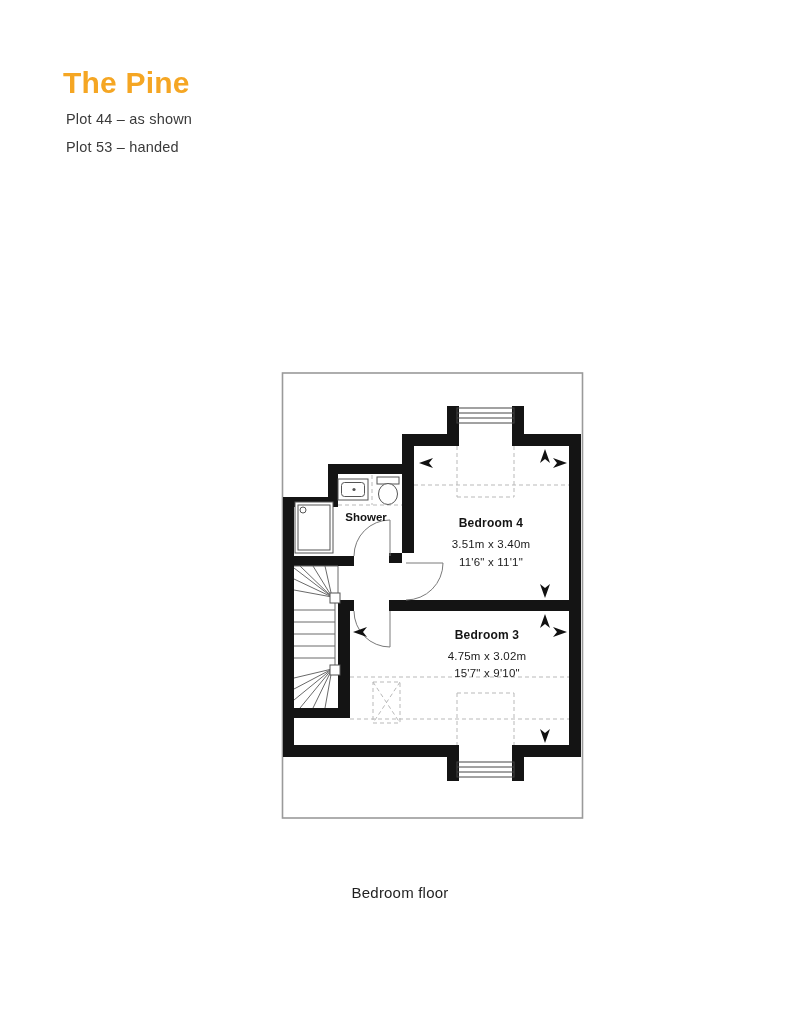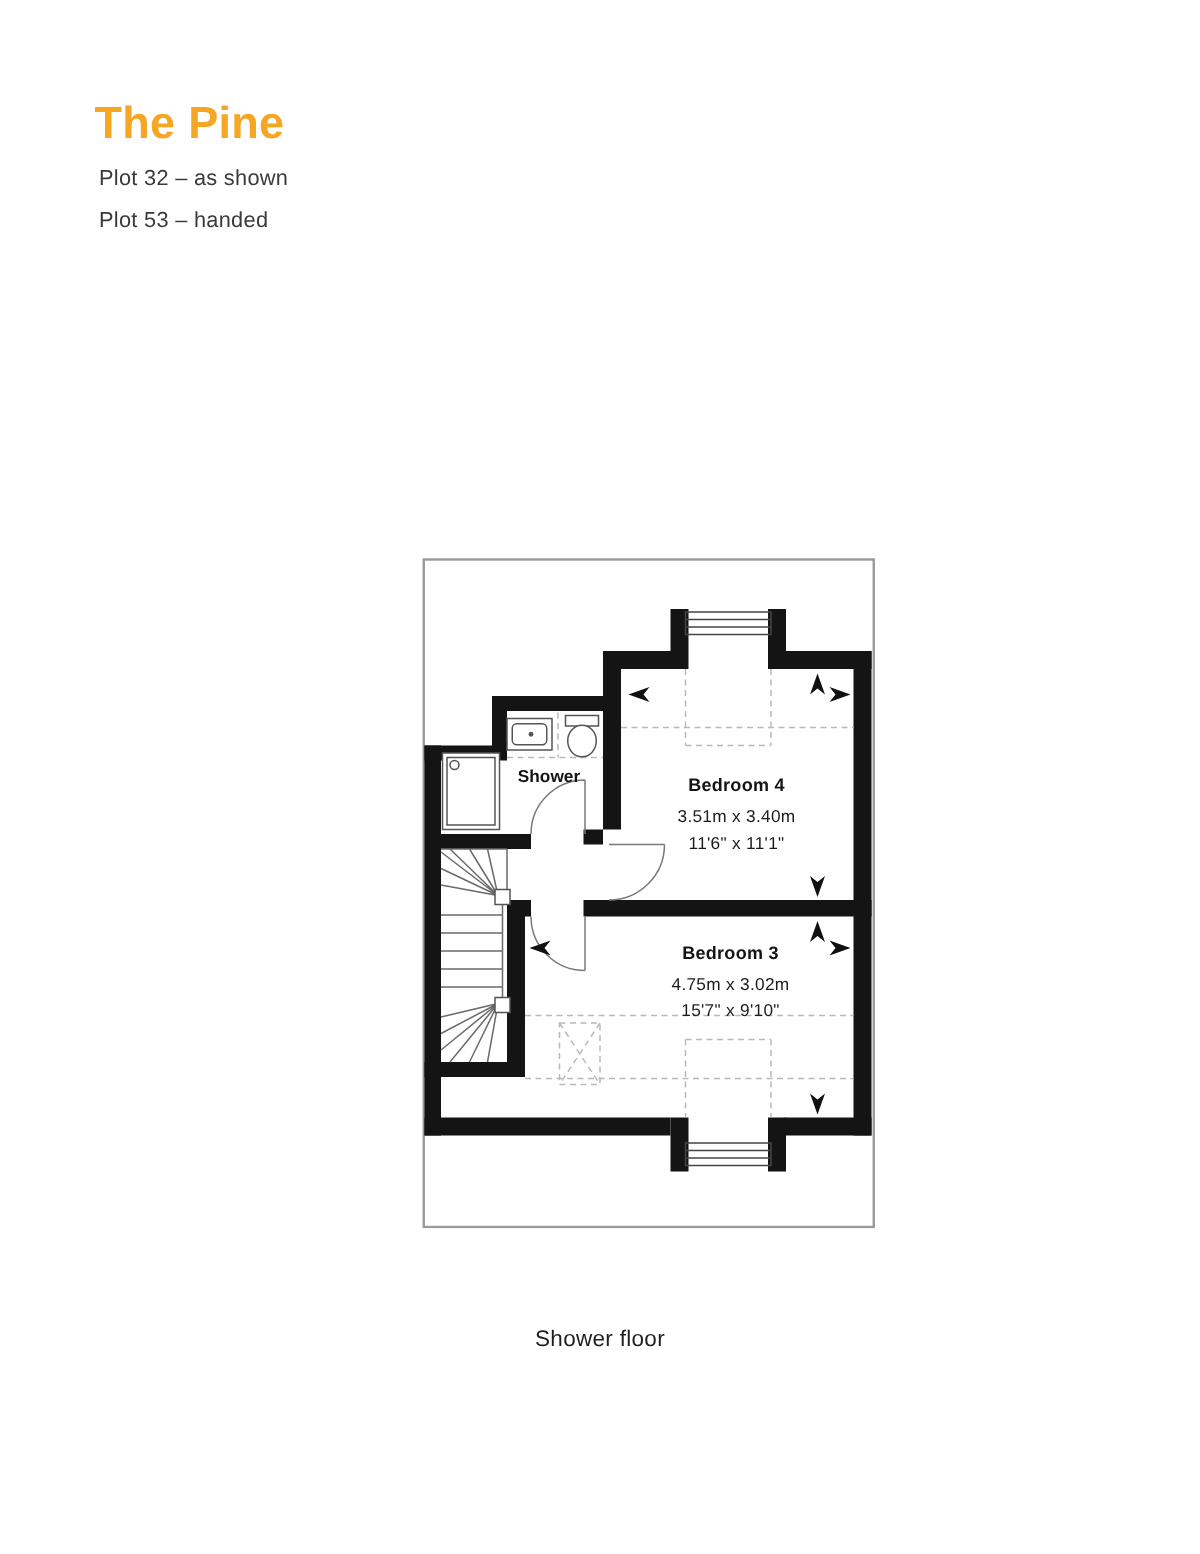--- a/index.html
+++ b/index.html
@@ -30,21 +30,21 @@
   .fix{stroke:#555;fill:#fff;stroke-width:1;}
   .dash{stroke:#b9b9b9;fill:none;stroke-width:1;stroke-dasharray:4 3;}
   .stair{stroke:#6a6a6a;fill:none;stroke-width:1;}
   .door{stroke:#7a7a7a;fill:none;stroke-width:1;}
   .arrow{fill:#111;}
 </style>
 </head>
 <body>
 
 <h1 class="page-title" style="color: rgb(245, 166, 35);">The Pine</h1>
-<div class="plot-line p1">Plot 32 – as shown</div>
+<div class="plot-line p1">Plot 44 – as shown</div>
 <div class="plot-line p2">Plot 53 – handed</div>
 
 <div class="plan-wrap">
 <svg width="800" height="447" viewBox="0 372 800 447">
 
   <rect x="250.5" y="373" width="300" height="445" fill="none" stroke="#9a9a9a" stroke-width="1.6"></rect>
 
   <g>
 
     <rect class="wall" x="370" y="434" width="46" height="12"></rect>
@@ -170,13 +170,13 @@
   </g>
 
   <g>
     <text class="room-name" x="455" y="639" text-anchor="middle">Bedroom 3</text>
     <text class="room-dim" x="455" y="660" text-anchor="middle">4.75m x 3.02m</text>
     <text class="room-dim" x="455" y="677" text-anchor="middle">15'7" x 9'10"</text>
   </g>
 </svg>
 </div>
 
-<div class="floor-caption">Shower floor</div>
+<div class="floor-caption">Bedroom floor</div>
 
 </body></html>

